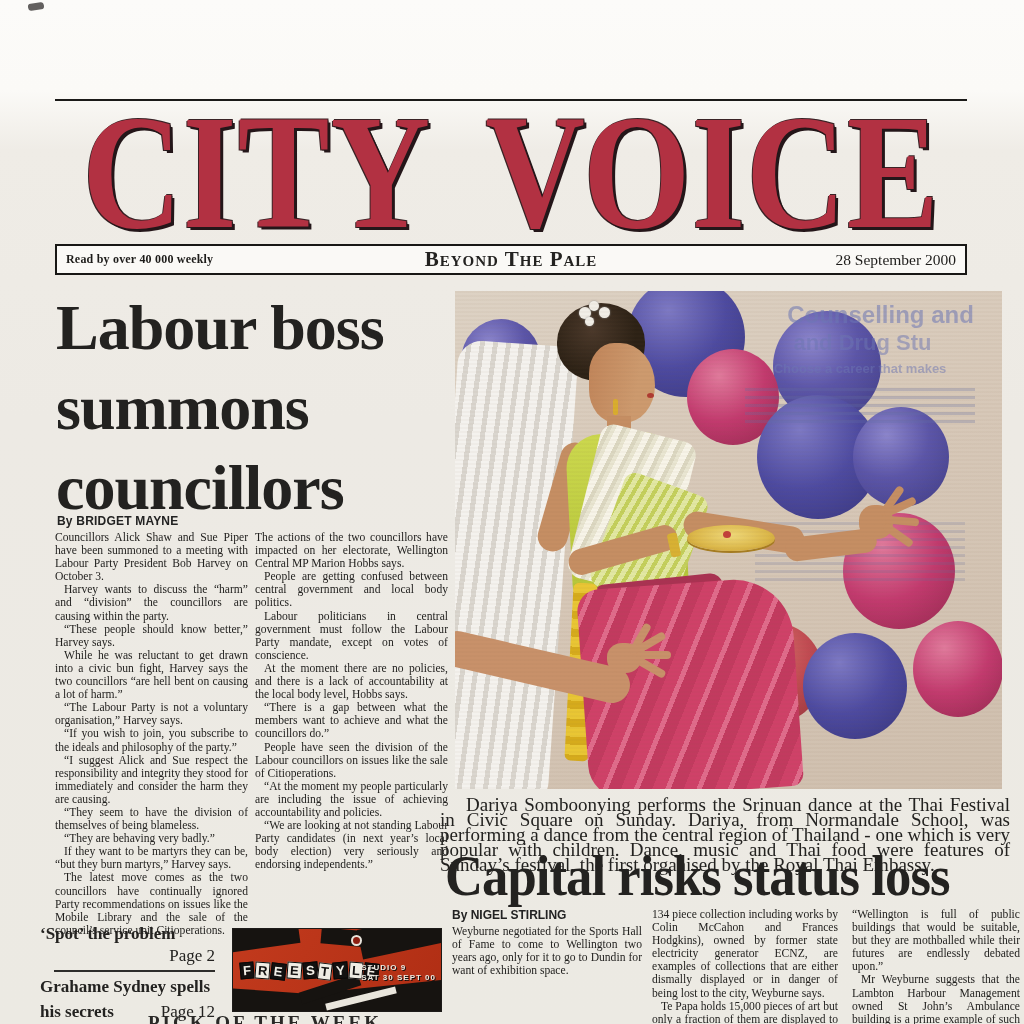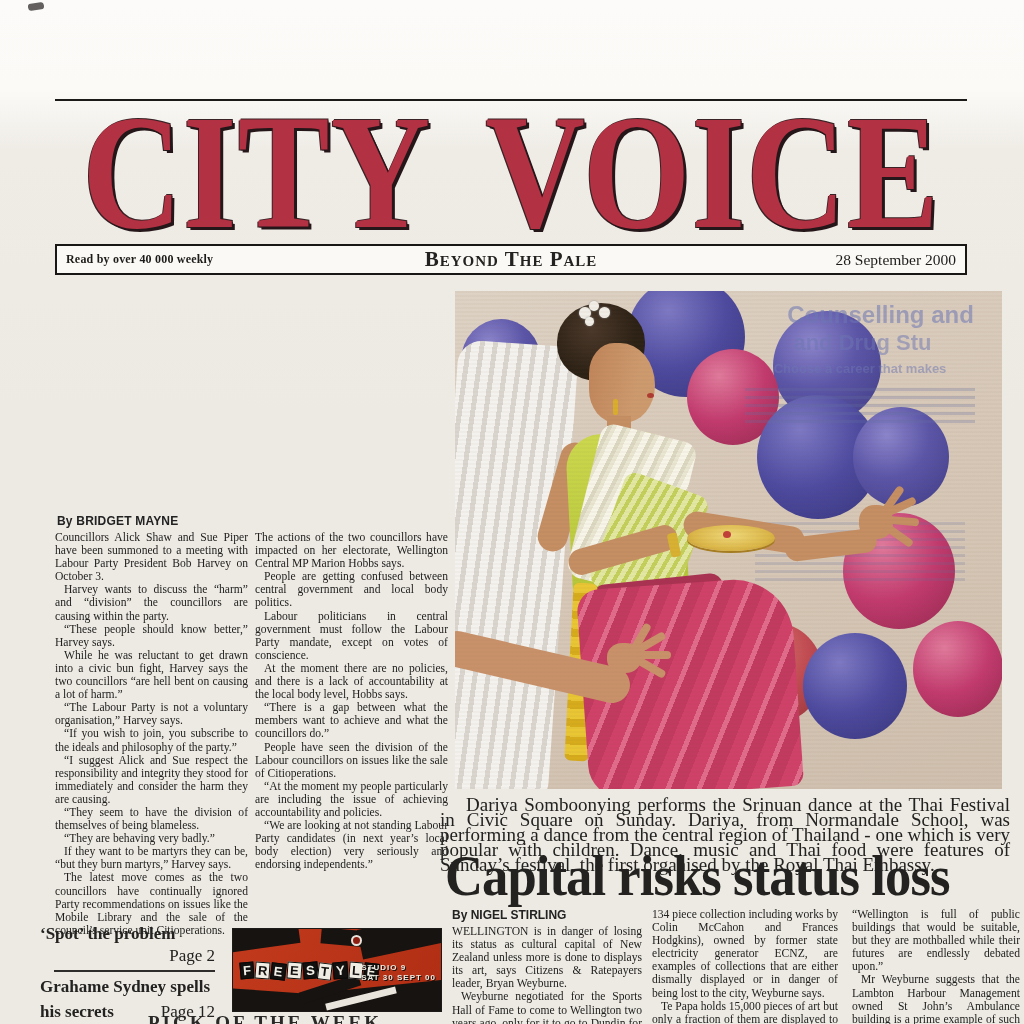--- a/index.html
+++ b/index.html
@@ -114,20 +114,25 @@
   <div class="masthead">
     <div class="title">CITY VOICE</div>
   </div>
 
   <div class="infobar">
     <span class="left">Read by over 40 000 weekly</span>
     <span class="center">Beyond The Pale</span>
     <span class="right">28 September 2000</span>
   </div>
 
+  <div class="a1-headline">
+    <div>Labour boss</div>
+    <div>summons</div>
+    <div>councillors</div>
+  </div>
   <div class="a1-byline">By BRIDGET MAYNE</div>
   <div class="newscol a1c1">
       <p class="para">Councillors Alick Shaw and Sue Piper have been summoned to a meeting with Labour Party President Bob Harvey on October 3.</p>
       <p class="para">Harvey wants to discuss the “harm” and “division” the councillors are causing within the party.</p>
       <p class="para">“These people should know better,” Harvey says.</p>
       <p class="para">While he was reluctant to get drawn into a civic bun fight, Harvey says the two councillors “are hell bent on causing a lot of harm.”</p>
       <p class="para">“The Labour Party is not a voluntary organisation,” Harvey says.</p>
       <p class="para">“If you wish to join, you subscribe to the ideals and philosophy of the party.”</p>
       <p class="para">“I suggest Alick and Sue respect the responsibility and integrity they stood for immediately and consider the harm they are causing.</p>
       <p class="para">“They seem to have the division of themselves of being blameless.</p>
@@ -202,21 +207,20 @@
     <div class="finger" style="left:178px;top:372px;transform:rotate(30deg);background:#c8916a"></div>
 
     <div class="grain"></div>
   </div>
 
   <div class="caption">Dariya Somboonying performs the Srinuan dance at the Thai Festival in Civic Square on Sunday. Dariya, from Normandale School, was performing a dance from the central region of Thailand - one which is very popular with children. Dance, music and Thai food were features of Sunday’s festival, the first organised by the Royal Thai Embassy.</div>
 
   <div class="a2-headline">Capital risks status loss</div>
   <div class="a2-byline">By NIGEL STIRLING</div>
   <div class="newscol a2c1">
-      <p class="para">WELLINGTON is in danger of losing its status as cultural capital of New Zealand unless more is done to displays its art, says Citizens &amp; Ratepayers leader, Bryan Weyburne.</p>
       <p class="para">Weyburne negotiated for the Sports Hall of Fame to come to Wellington two years ago, only for it to go to Dundin for want of exhibition space.</p>
     </div>
   <div class="newscol a2c2">
       <p class="para">134 piece collection including works by Colin McCahon and Frances Hodgkins), owned by former state electricity generator ECNZ, are examples of collections that are either dismally displayed or in danger of being lost to the city, Weyburne says.</p>
       <p class="para">Te Papa holds 15,000 pieces of art but only a fraction of them are displayed to the public at any one time, while the Ru-</p>
     </div>
   <div class="newscol a2c3">
       <p class="para">“Wellington is full of public buildings that would be suitable, but they are mothballed while their futures are endlessly debated upon.”</p>
       <p class="para">Mr Weyburne suggests that the Lambton Harbour Management owned St John’s Ambulance building is a prime example of such a building. At about 1500 square metres it is about the right size for displaying the Ru-</p>
     </div>

